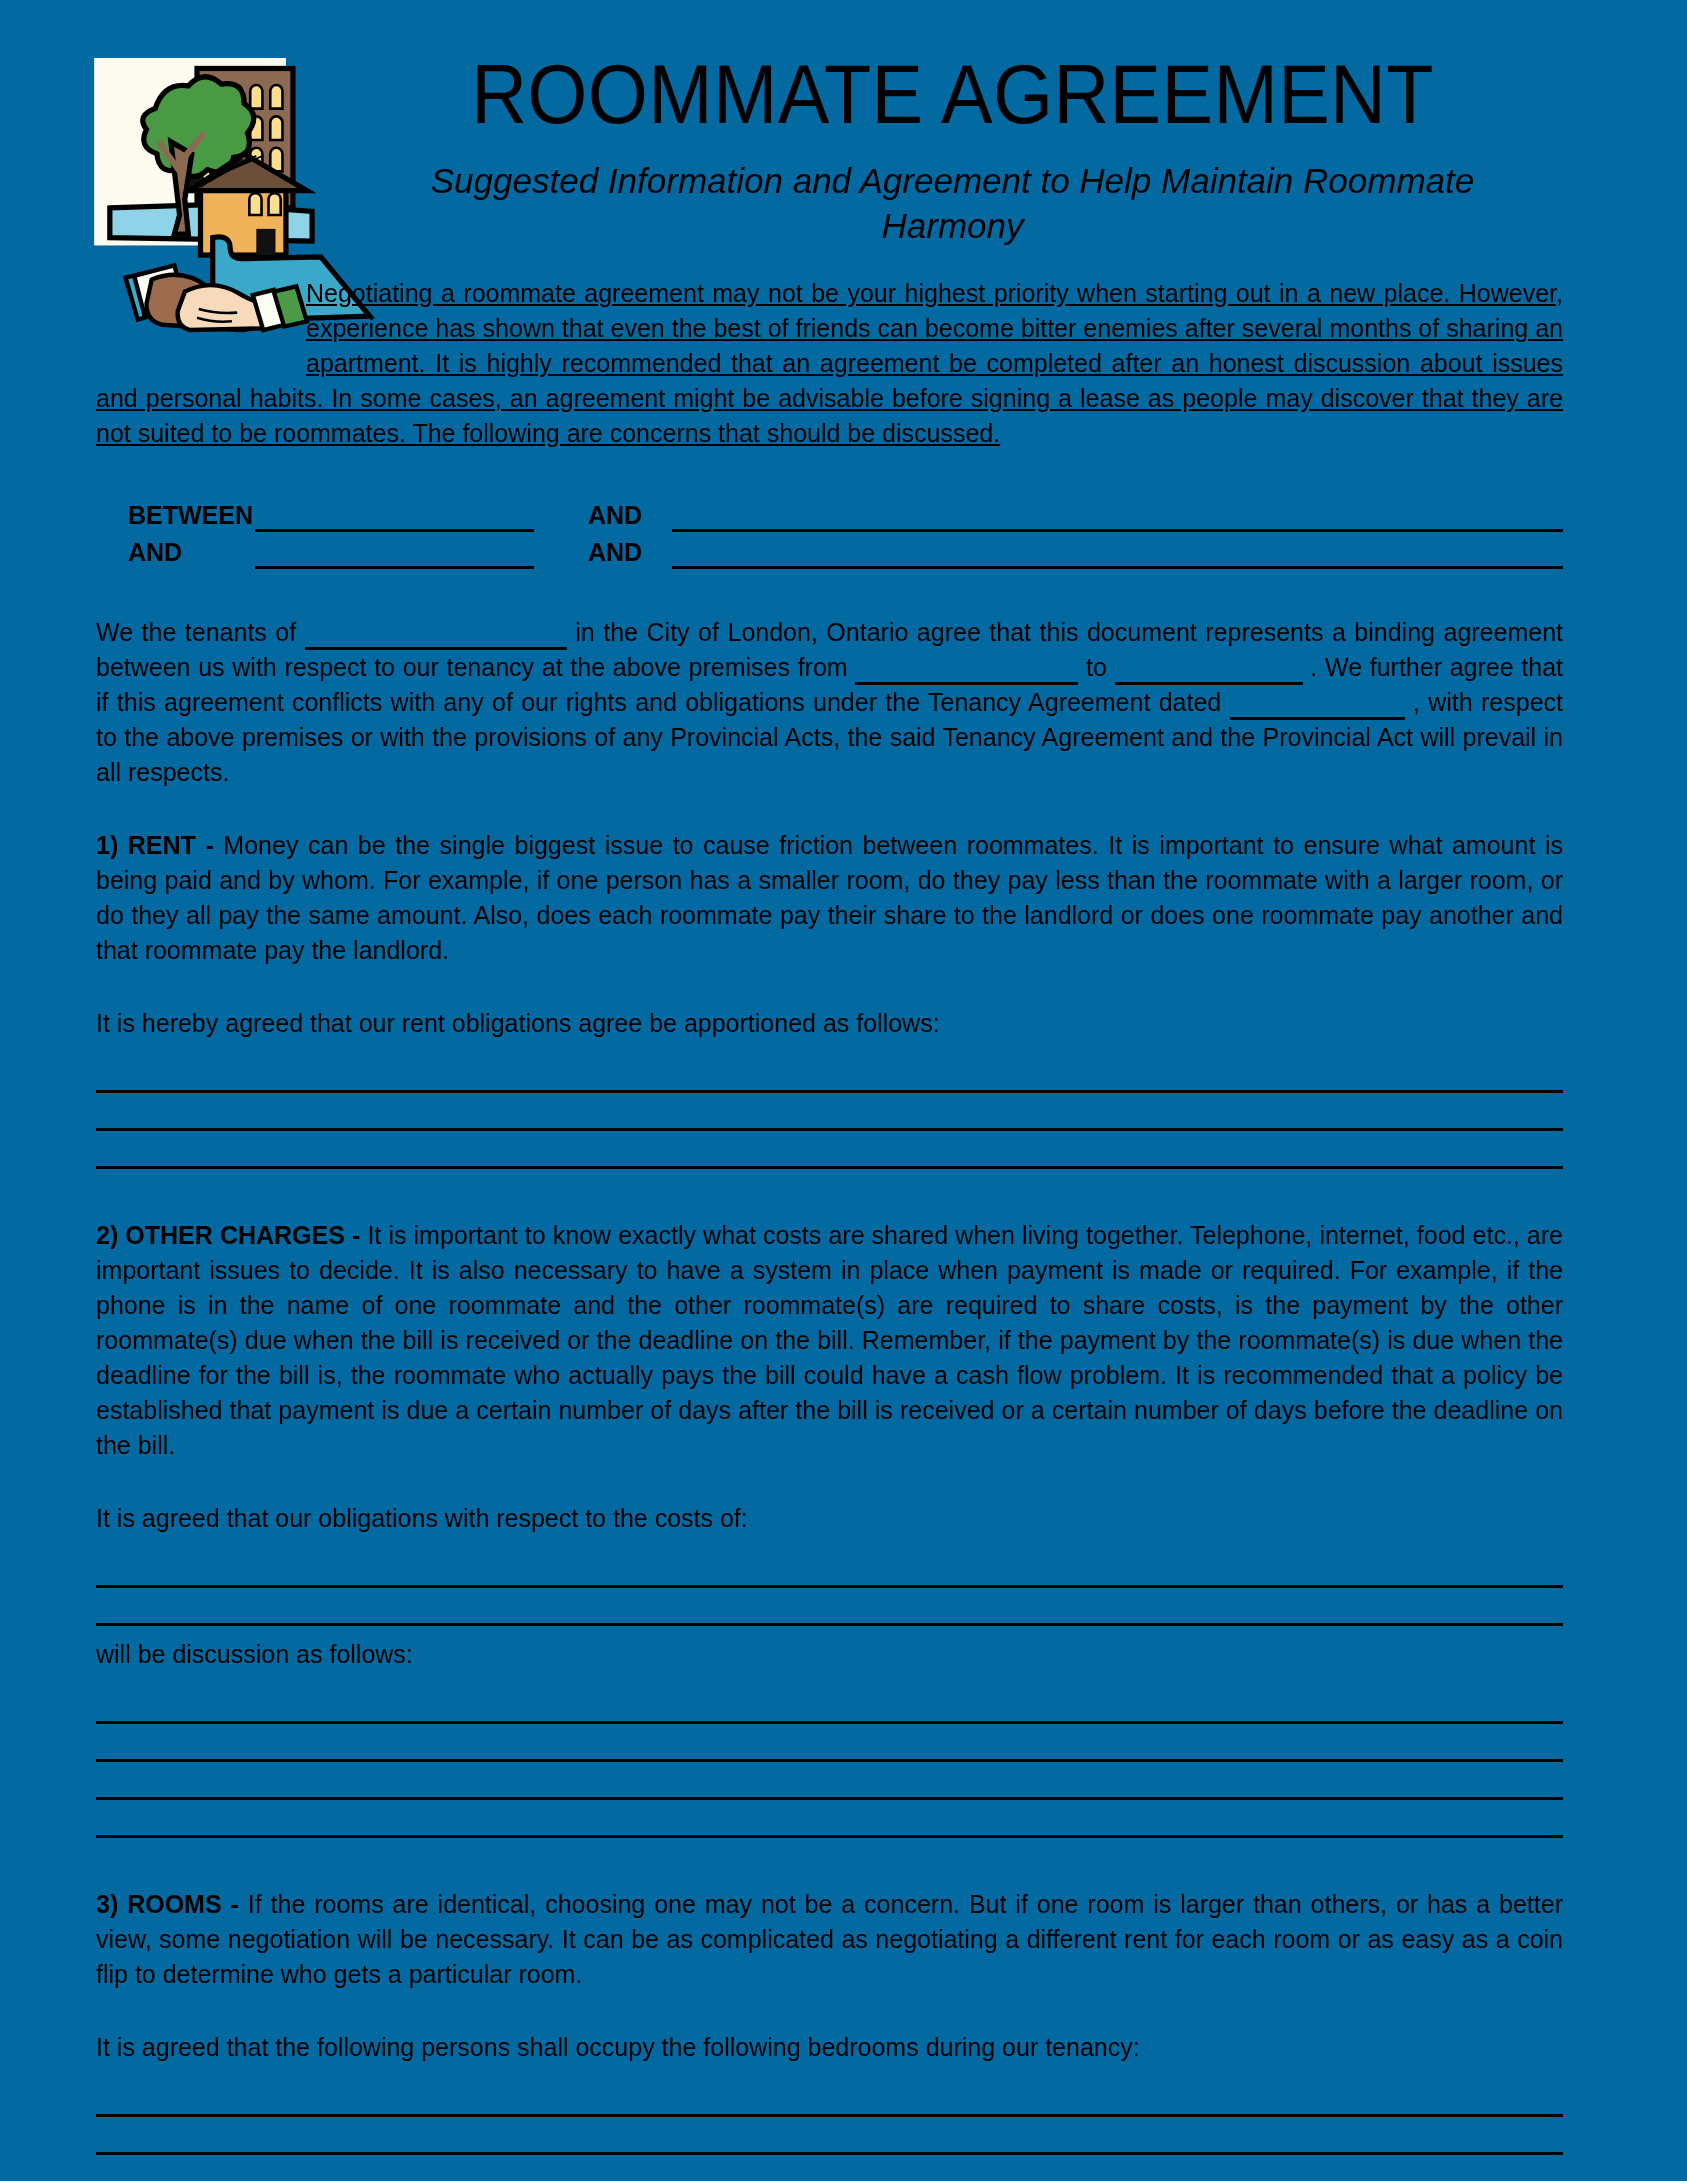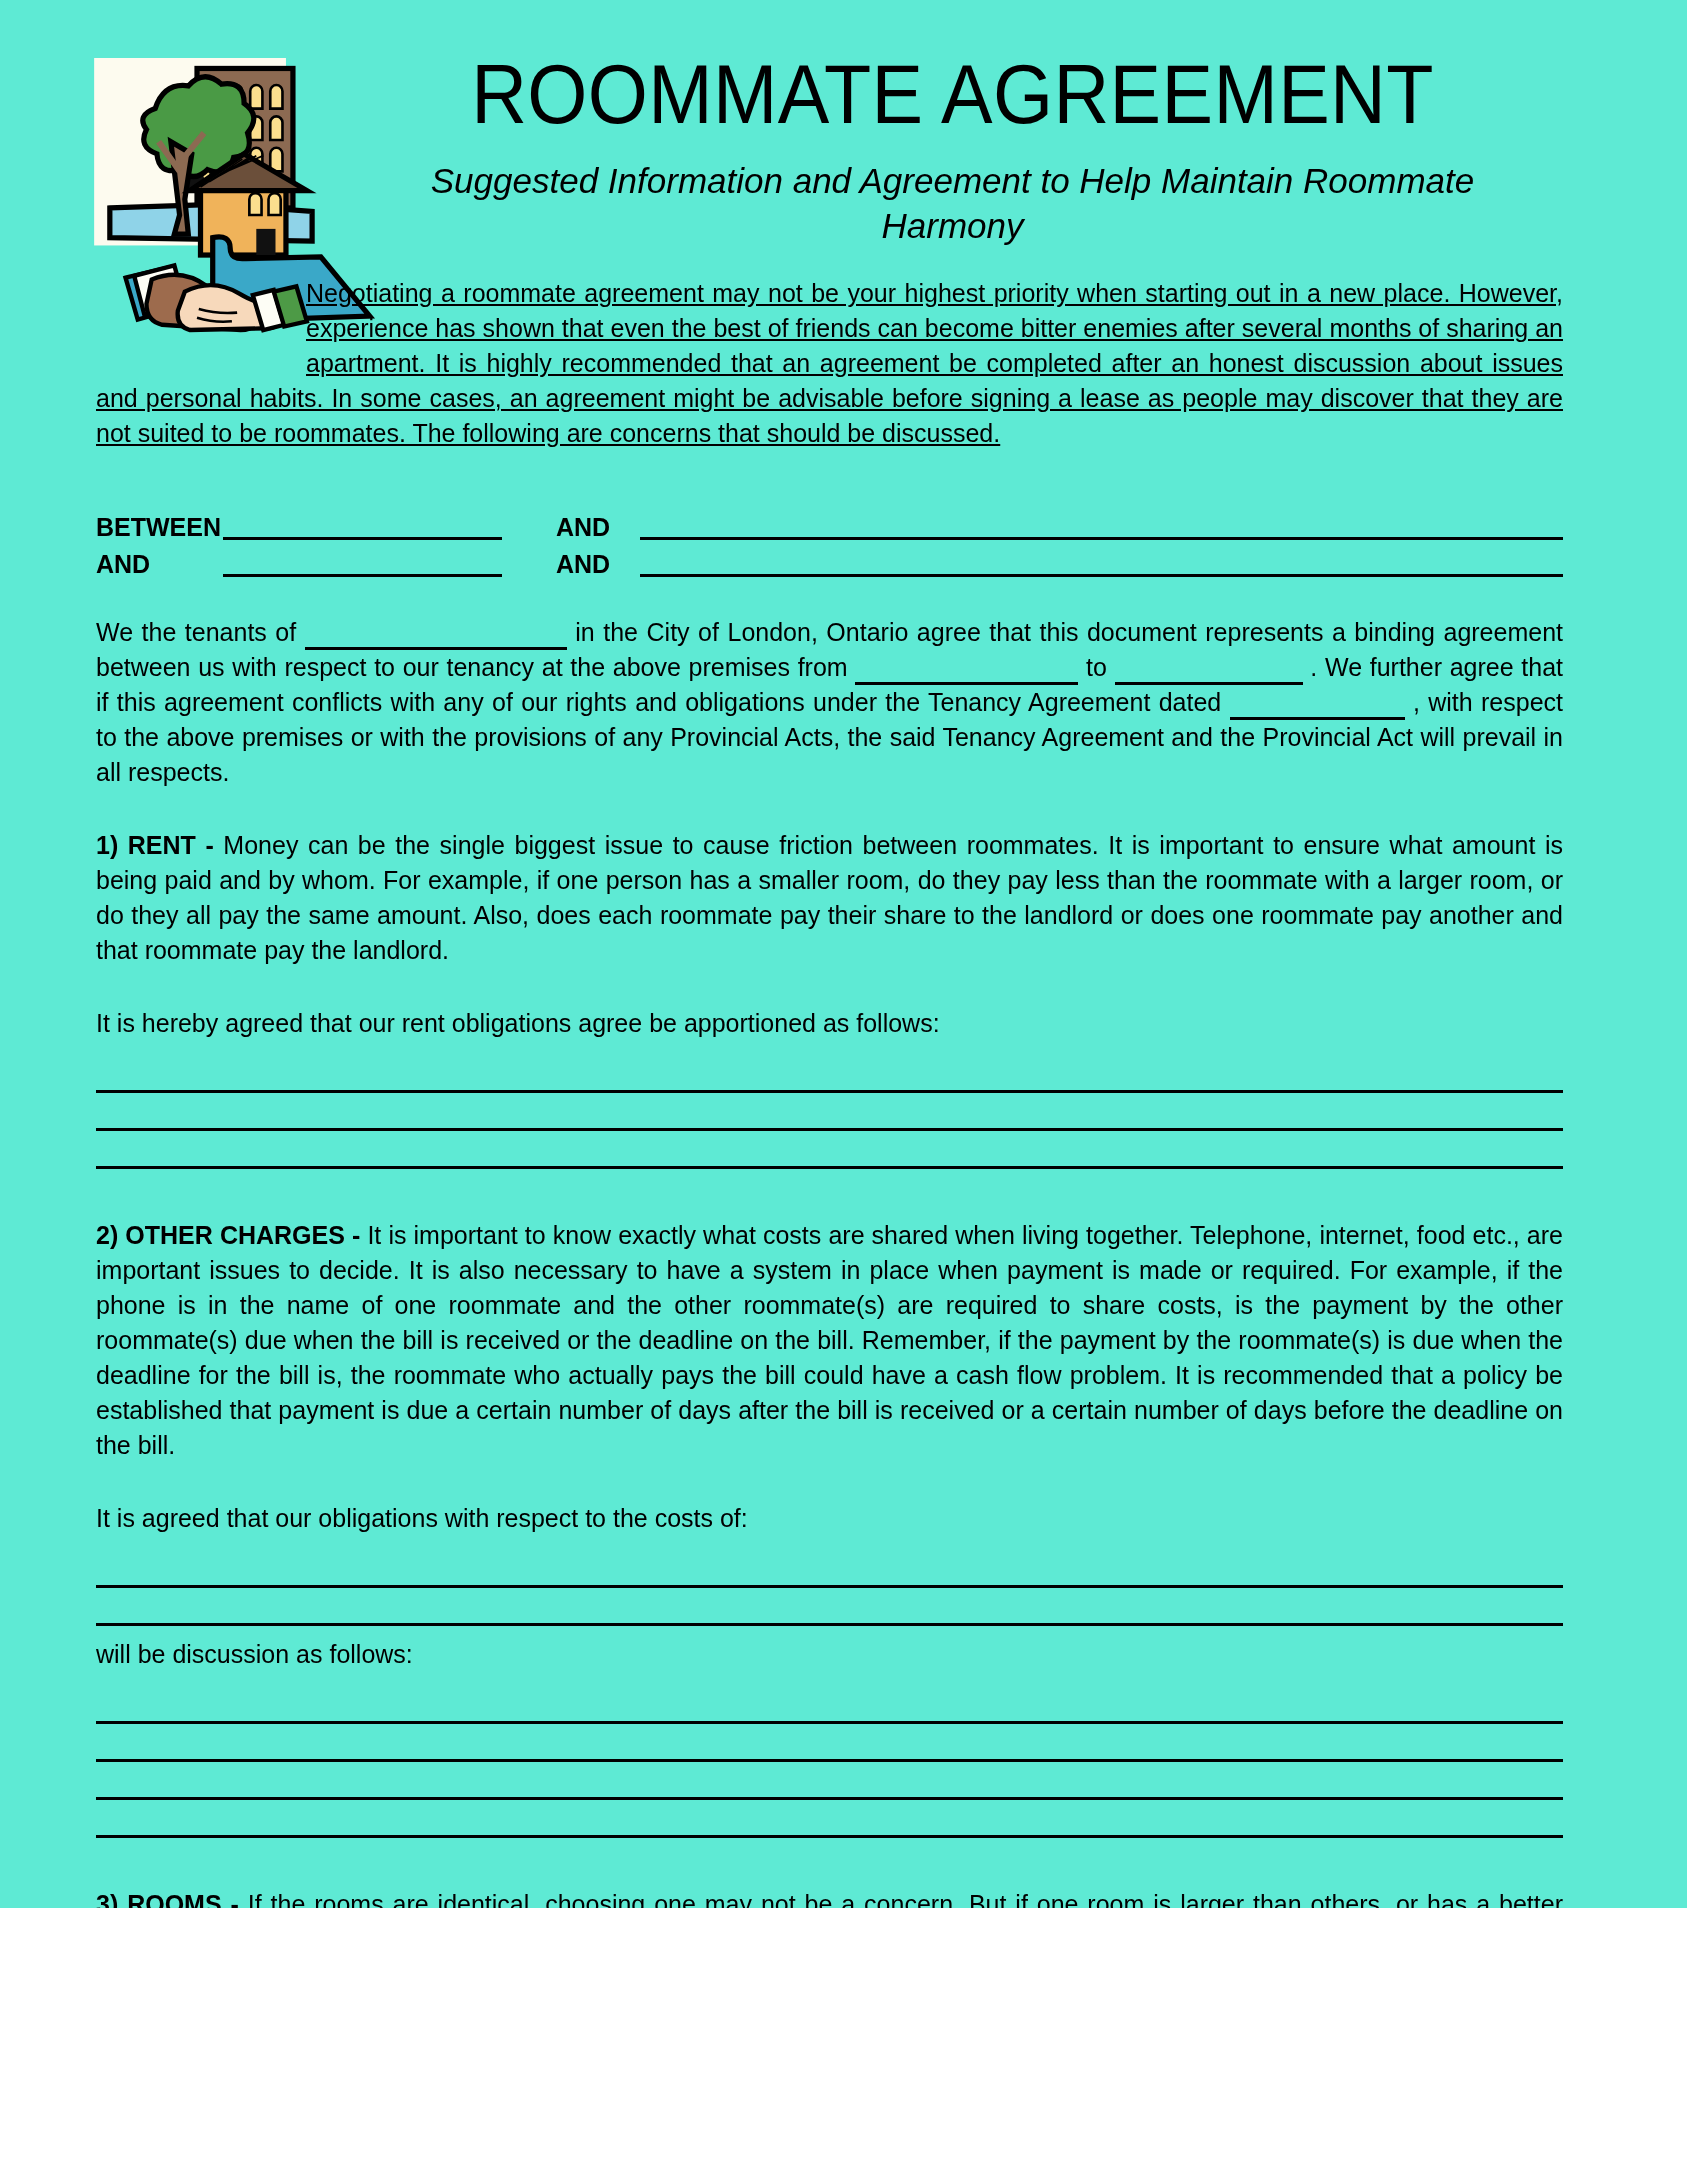--- a/index.html
+++ b/index.html
@@ -3,22 +3,22 @@
 <meta charset="utf-8">
 <style>
   html, body {
     margin: 0;
     padding: 0;
     background: #ffffff;
   }
   .page {
     position: relative;
     width: 1687px;
-    height: 1908px;
-    background: #5eead4;
+    height: 2181px;
+    background: #0369a1;
     box-sizing: border-box;
     padding: 0;
     font-family: "Liberation Sans", sans-serif;
     color: #000000;
     overflow: hidden;
   }
   .content {
     position: absolute;
     left: 96px;
     top: 0;
@@ -88,22 +88,22 @@
   .spacer-lg  { height: 49px; }
 
   
   .parties {
     margin-top: 52px;
     font-size: 25px;
     line-height: 1.0;
   }
   .party-row {
     display: flex;
-    align-items: flex-end;
     height: 37px;
+    margin-left: 32px;
   }
   .party-label {
     font-weight: bold;
     width: 127px;
     flex: 0 0 127px;
     line-height: 1.0;
   }
   .party-rule {
     border-bottom: 3.5px solid #000;
     height: 26px;

